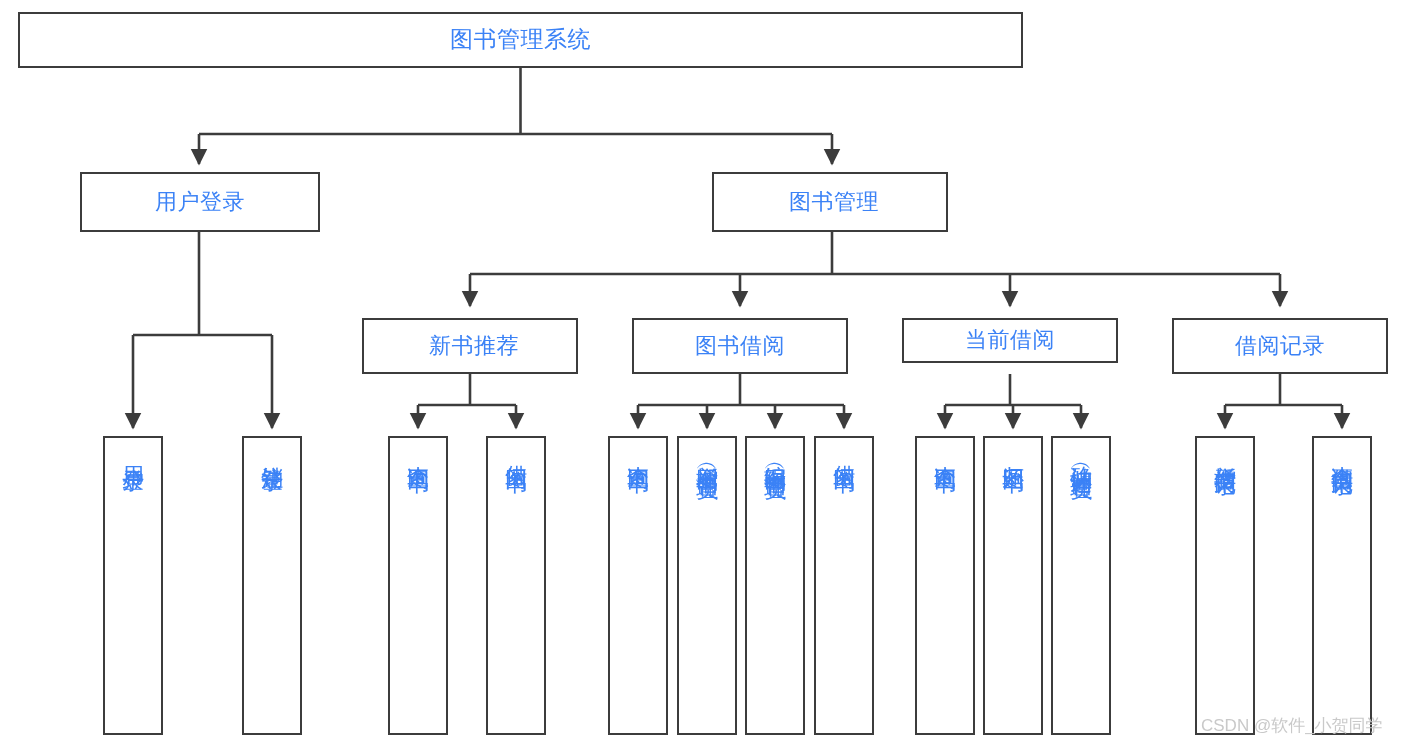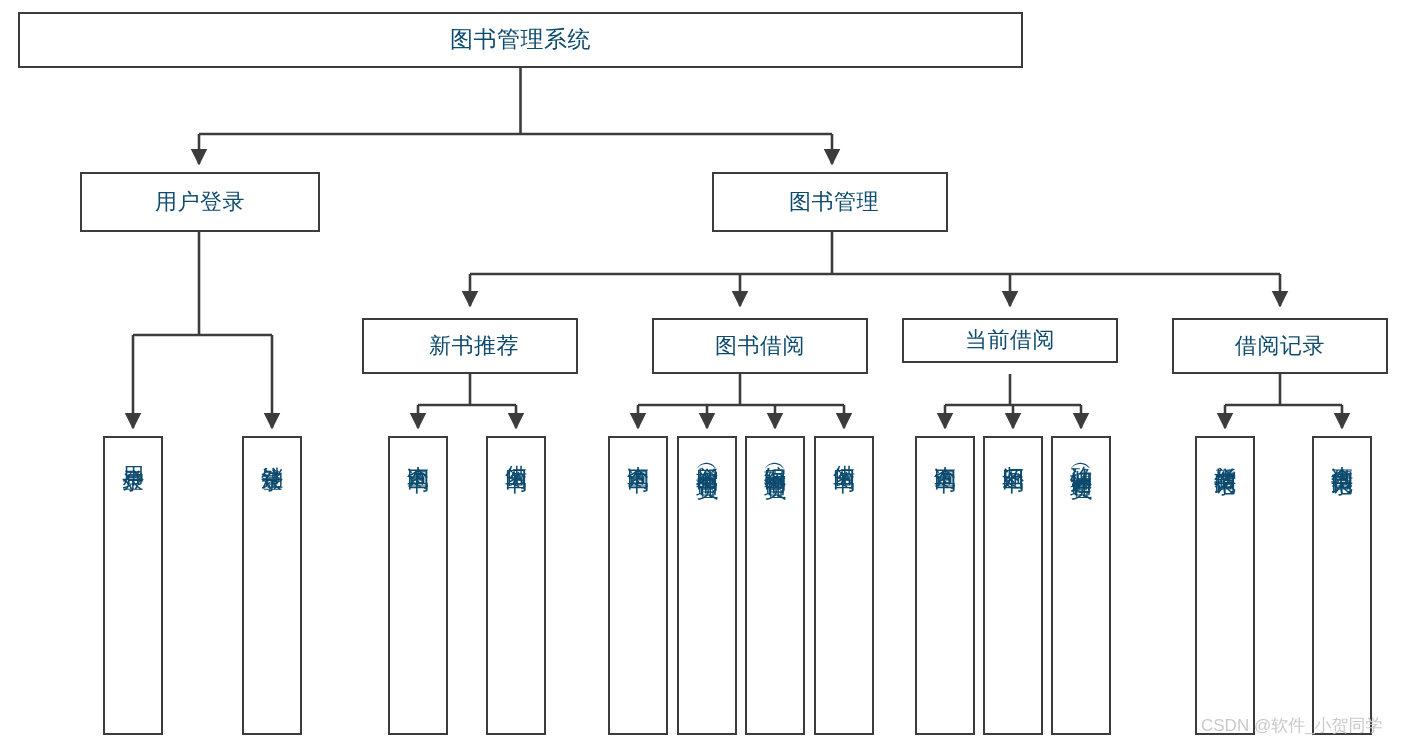--- a/index.html
+++ b/index.html
@@ -32,21 +32,21 @@
     box-sizing: border-box;
     background: #ffffff;
     border: 2px solid #3c3c3c;
     display: flex;
     align-items: center;
     justify-content: center;
     z-index: 2;
   }
   .node .label {
     display: block;
-    color: #0c4a6e;
+    color: #3b82f6;
     letter-spacing: 0.5px;
     white-space: nowrap;
   }
   .node.horiz .label {
     font-size: 22px;
     line-height: 1.1;
   }
   .node.root .label {
     font-size: 23px;
   }
@@ -139,21 +139,21 @@
   </div>
 
   <div class="node horiz" style="left:712px; top:172px; width:236px; height:60px;padding-left:8px;">
     <span class="label">图书管理</span>
   </div>
 
   <div class="node horiz" style="left:362px; top:318px; width:216px; height:56px;padding-left:8px;">
     <span class="label">新书推荐</span>
   </div>
 
-  <div class="node horiz" style="left:632px; top:318px; width:216px; height:56px;margin-left:20px;">
+  <div class="node horiz" style="left:632px; top:318px; width:216px; height:56px;">
     <span class="label">图书借阅</span>
   </div>
 
   <div class="node horiz" style="left:902px; top:318px; width:216px; height:45px;">
     <span class="label">当前借阅</span>
   </div>
 
   <div class="node horiz" style="left:1172px; top:318px; width:216px; height:56px;font-family:Liberation Serif, serif;">
     <span class="label">借阅记录</span>
   </div>

